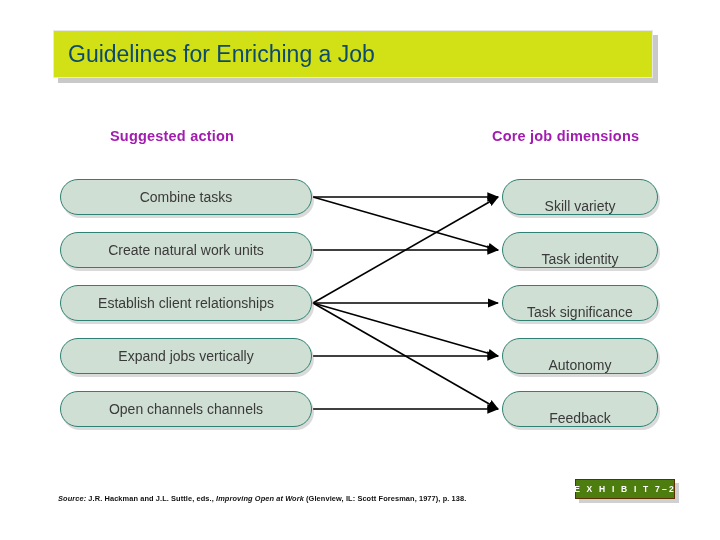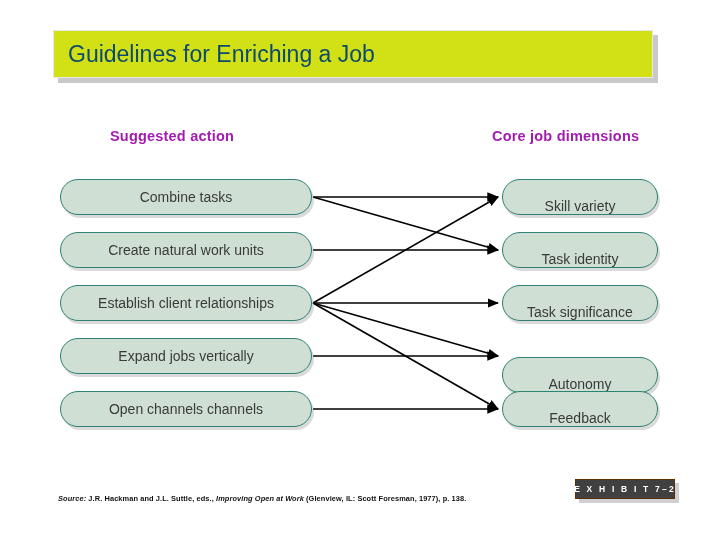--- a/index.html
+++ b/index.html
@@ -78,21 +78,21 @@
     letter-spacing:.1px;
     white-space:nowrap;
   }
   #source-note .roman{font-style:normal;margin-top:18px;}
   #exhibit-shadow{
     position:absolute;left:579px;top:483px;width:100px;height:20px;
     background:#d0d0d0;
   }
   #exhibit-badge{
     position:absolute;left:575px;top:479px;width:100px;height:20px;
-    background:#404040;
+    background:#4d7c0f;
     border:1px solid #5a3000;
     box-sizing:border-box;
     display:flex;align-items:center;justify-content:center;
     color:#ffffff;
     font-size:8.5px;
     font-weight:bold;
     letter-spacing:2.2px;
     white-space:nowrap;
   }
 </style>
@@ -144,21 +144,21 @@
   <div id="right-column">
       <div class="node right" style="top: 163px;">
         <span>Skill variety</span>
       </div>
       <div class="node right" style="top: 216px;">
         <span>Task identity</span>
       </div>
       <div class="node right" style="top: 269px;">
         <span>Task significance</span>
       </div>
-      <div class="node right" style="top: 322px; margin-top: 19px;">
+      <div class="node right" style="top: 322px;">
         <span>Autonomy</span>
       </div>
       <div class="node right" style="top: 375px;">
         <span>Feedback</span>
       </div>
     </div>
 </div>
 
 <div id="source-note">
   <span>Source:</span><span class="roman"> J.R. Hackman and J.L. Suttle, eds., </span><span>Improving Open at Work</span><span class="roman"> (Glenview, IL: Scott Foresman, 1977), p. 138.</span>

